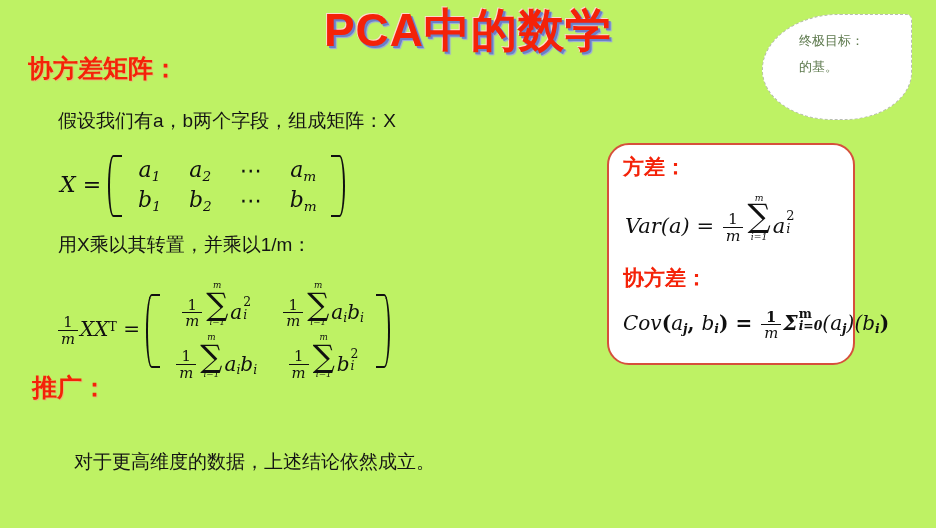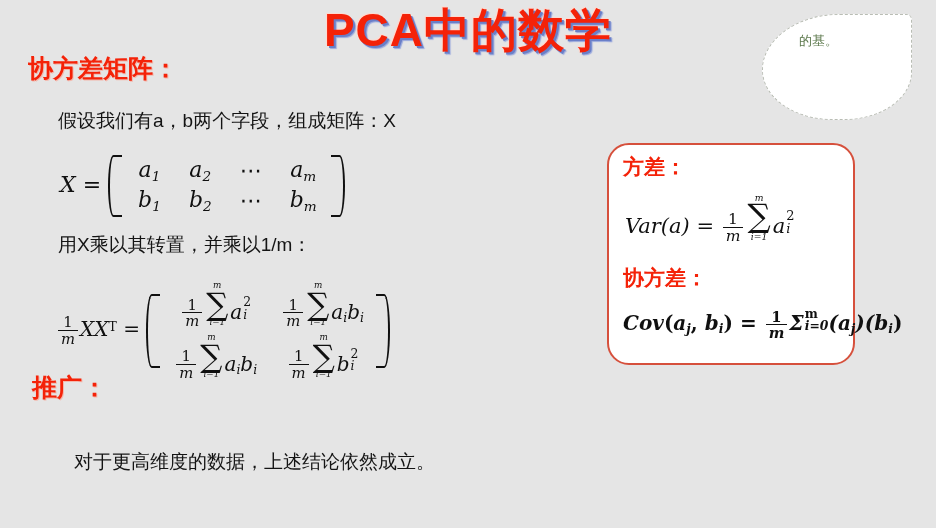--- a/index.html
+++ b/index.html
@@ -8,21 +8,21 @@
     padding: 0;
     background: #ffffff;
   }
   body {
     font-family: "Liberation Sans", "DejaVu Sans", sans-serif;
   }
   #slide {
     position: relative;
     width: 936px;
     height: 528px;
-    background: #e5e5e5;
+    background: #bef264;
     overflow: hidden;
   }
 
   
   .slide-title {
     position: absolute;
     left: 0;
     top: 2px;
     width: 936px;
     text-align: center;
@@ -202,21 +202,21 @@
     left: 16px;
     top: 48px;
     font-size: 21px;
   }
   #math-cov {
     left: 14px;
     top: 163px;
     font-size: 20px;
     font-weight: bold;
   }
-  #math-cov .bi { font-style: italic; font-weight: bold; }
+  #math-cov .bi { font-style: italic; font-weight: normal; }
   #math-cov .sigma-inline {
     font-style: italic;
     font-weight: bold;
     font-size: 1.02em;
   }
   .pwrap { display: inline-block; }
 </style>
 </head>
 <body>
 
@@ -280,20 +280,21 @@
       </tbody></table></span><span class="paren-r"></span>
     </span>
   </div>
 
   <div class="red-head" id="head-gen">推广：</div>
 
   <div class="body-line" id="line-conclusion">对于更高维度的数据，上述结论依然成立。</div>
 
   <div id="goal-callout">
     <div class="goal-text">
+      <div>终极目标：</div>
       <div>的基。</div>
     </div>
   </div>
 
   <div id="variance-box">
 
     <div class="box-head" id="head-var">方差：</div>
 
     <div class="math" id="math-var">
       <span class="mi">Var(a)</span>

